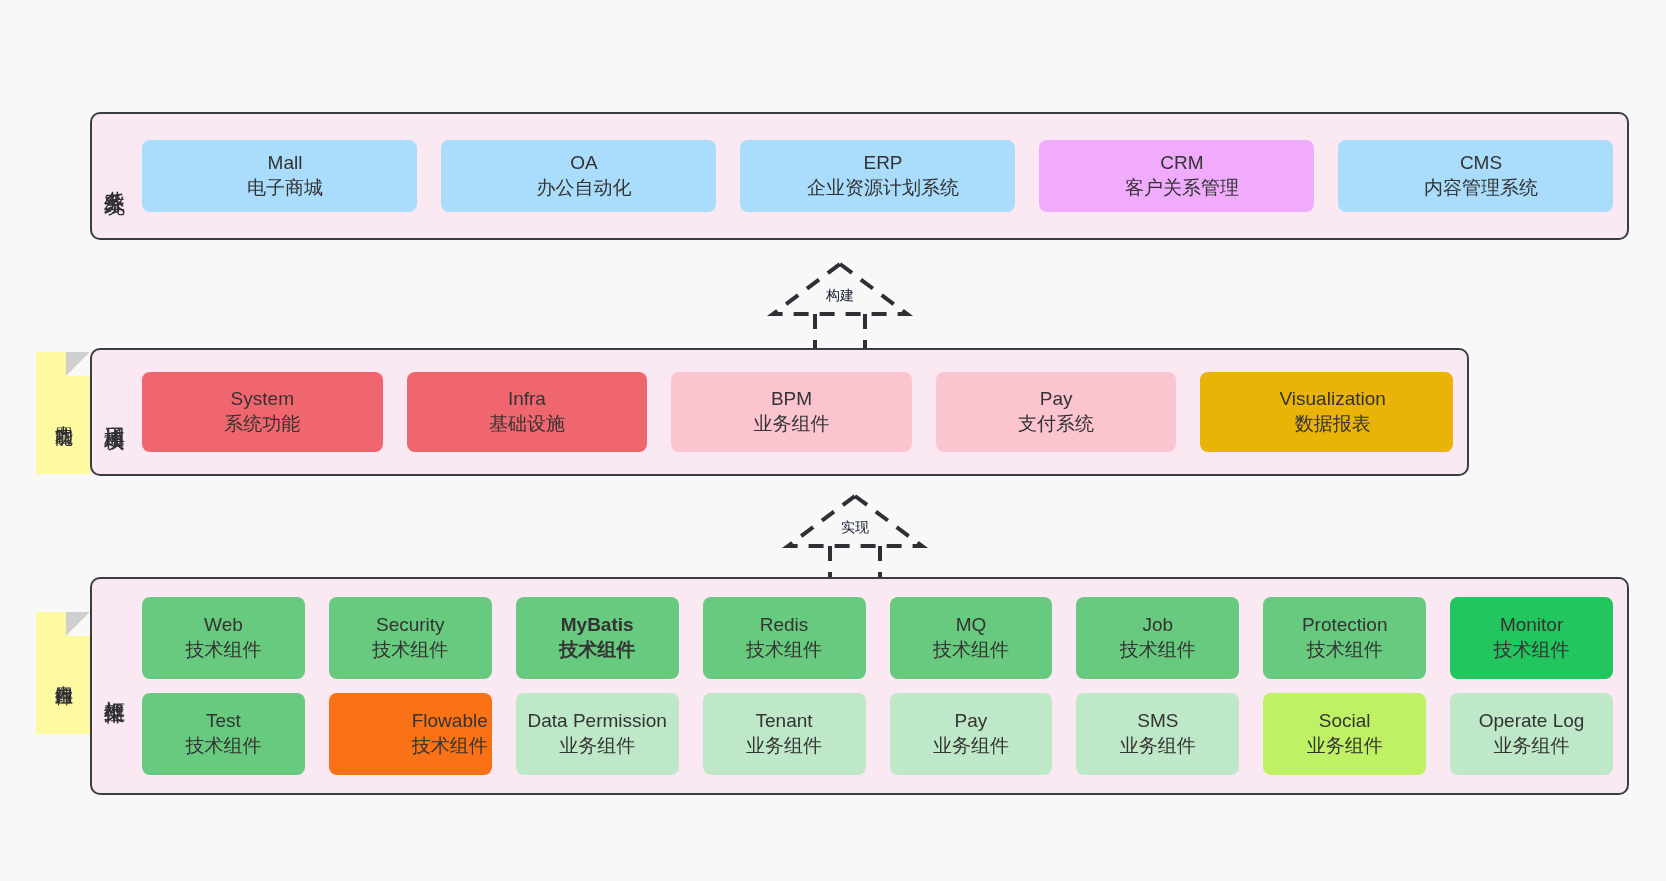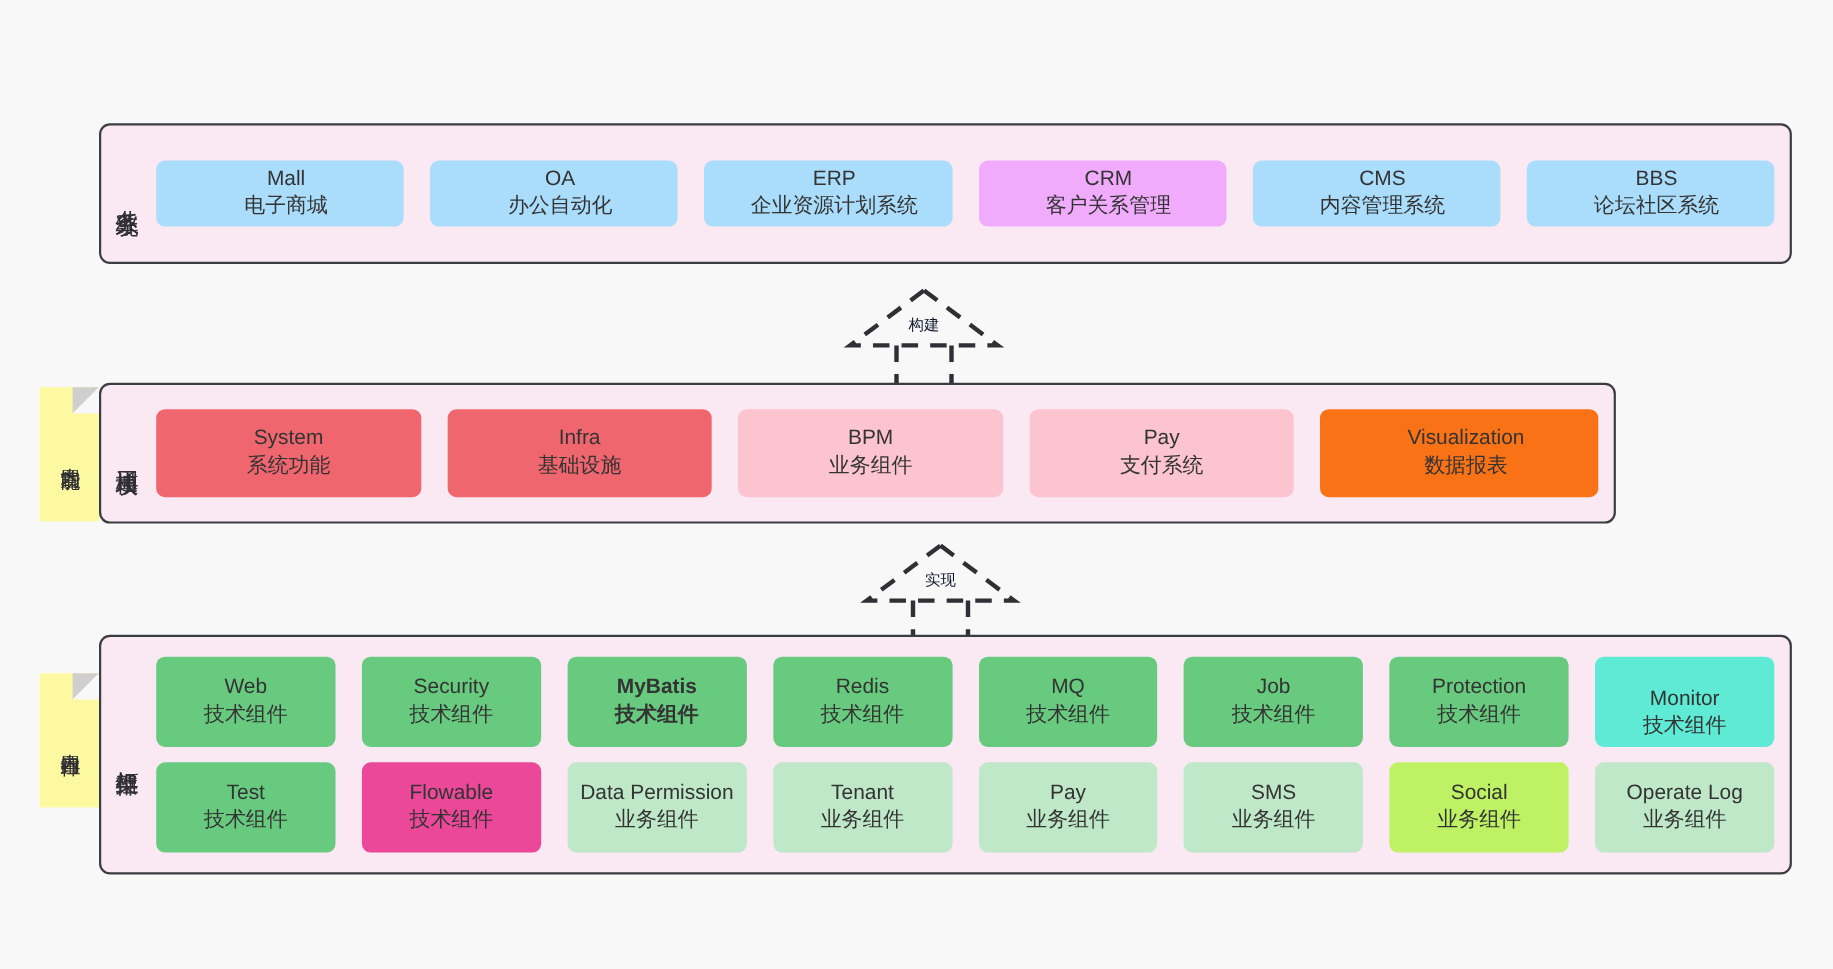--- a/index.html
+++ b/index.html
@@ -77,21 +77,21 @@
     color: #333333;
     box-sizing: border-box;
     padding: 6px 4px;
   }
   .node .nm { white-space: nowrap; }
   .node .sub { white-space: nowrap; }
   .node.wrap .nm { white-space: normal; }
 
   
   #layer-business { left: 90px; top: 112px; width: 1539px; height: 128px; }
-  #layer-business .node { height: 60px; padding-left: 15px; }
+  #layer-business .node { height: 72px; padding-left: 15px; }
 
   #layer-common { left: 90px; top: 348px; width: 1379px; height: 128px; }
   #layer-common .node { height: 80px; }
 
   #layer-framework { left: 90px; top: 577px; width: 1539px; height: 218px; }
   #layer-framework .node { height: 82px; }
 
   
   .note {
     position: absolute;
@@ -171,24 +171,20 @@
           <span class="sub">企业资源计划系统</span>
         </div>
         <div class="node" style="background: #f0abfc;">
           <span class="nm">CRM</span>
           <span class="sub">客户关系管理</span>
         </div>
         <div class="node" style="background: rgb(170, 220, 251);">
           <span class="nm">CMS</span>
           <span class="sub">内容管理系统</span>
         </div>
-        <div class="node" style="background: rgb(170, 220, 251);">
-          <span class="nm">BBS</span>
-          <span class="sub">论坛社区系统</span>
-        </div>
       </div>
     </div>
   </div>
 
   <div class="connector" id="connector-build">
     <svg width="170" height="100" viewBox="0 0 170 100">
       <path d="M 85 6 L 152 56 L 18 56 Z" fill="#f8f8f8" stroke="#2f2f35" stroke-width="4" stroke-dasharray="15 11" stroke-linejoin="miter"></path>
       <path d="M 60 56 L 60 100 M 110 56 L 110 100" fill="none" stroke="#2f2f35" stroke-width="4" stroke-dasharray="15 11"></path>
     </svg>
     <span class="conn-label">构建</span>
@@ -210,21 +206,21 @@
           <span class="sub">基础设施</span>
         </div>
         <div class="node" style="background: rgb(251, 196, 206);">
           <span class="nm">BPM</span>
           <span class="sub">业务组件</span>
         </div>
         <div class="node" style="background: rgb(251, 196, 206);">
           <span class="nm">Pay</span>
           <span class="sub">支付系统</span>
         </div>
-        <div class="node" style="background: #f97316; padding-left: 16px;">
+        <div class="node" style="background: #eab308; padding-left: 16px;">
           <span class="nm">Visualization</span>
           <span class="sub">数据报表</span>
         </div>
       </div>
     </div>
   </div>
 
   <div class="connector" id="connector-realize">
     <svg width="170" height="100" viewBox="0 0 170 100">
       <path d="M 85 6 L 152 56 L 18 56 Z" fill="#f8f8f8" stroke="#2f2f35" stroke-width="4" stroke-dasharray="15 11" stroke-linejoin="miter"></path>
@@ -262,32 +258,32 @@
           <span class="sub">技术组件</span>
         </div>
         <div class="node" style="background: rgb(104, 202, 127);">
           <span class="nm">Job</span>
           <span class="sub">技术组件</span>
         </div>
         <div class="node" style="background: rgb(104, 202, 127);">
           <span class="nm">Protection</span>
           <span class="sub">技术组件</span>
         </div>
-        <div class="node" style="background: #5eead4; justify-content: flex-end;">
+        <div class="node" style="background: #22c55e;">
           <span class="nm">Monitor</span>
           <span class="sub">技术组件</span>
         </div>
       </div>
 
       <div class="node-row">
         <div class="node" style="background: rgb(104, 202, 127);">
           <span class="nm">Test</span>
           <span class="sub">技术组件</span>
         </div>
-        <div class="node" style="background: #ec4899;">
+        <div class="node" style="background: #f97316; align-items: flex-end;">
           <span class="nm">Flowable</span>
           <span class="sub">技术组件</span>
         </div>
         <div class="node wrap" style="background: rgb(191, 232, 200);">
           <span class="nm">Data Permission</span>
           <span class="sub">业务组件</span>
         </div>
         <div class="node" style="background: rgb(191, 232, 200);">
           <span class="nm">Tenant</span>
           <span class="sub">业务组件</span>

